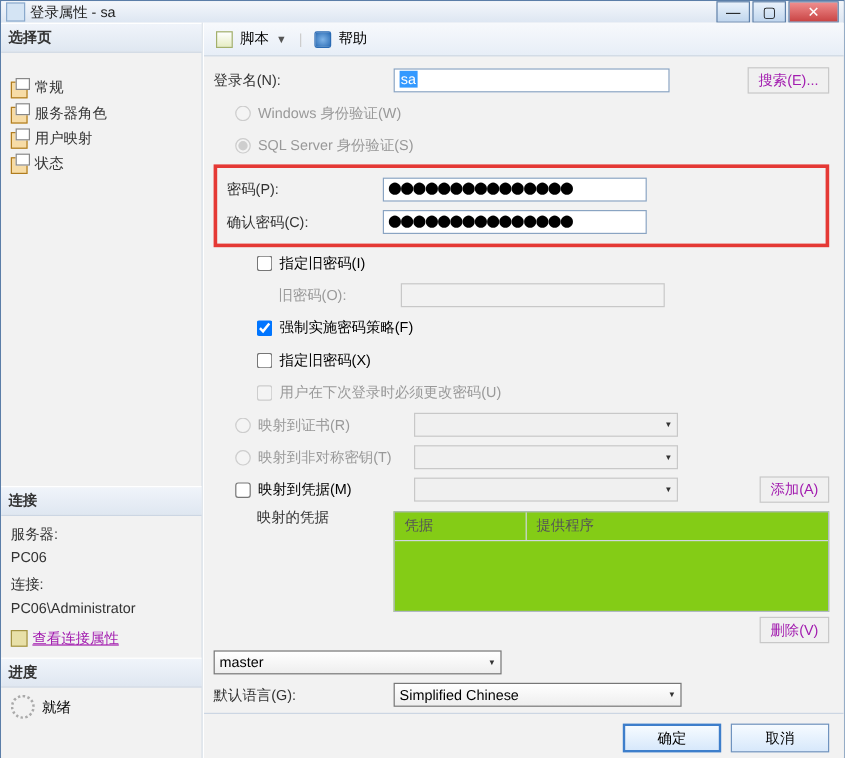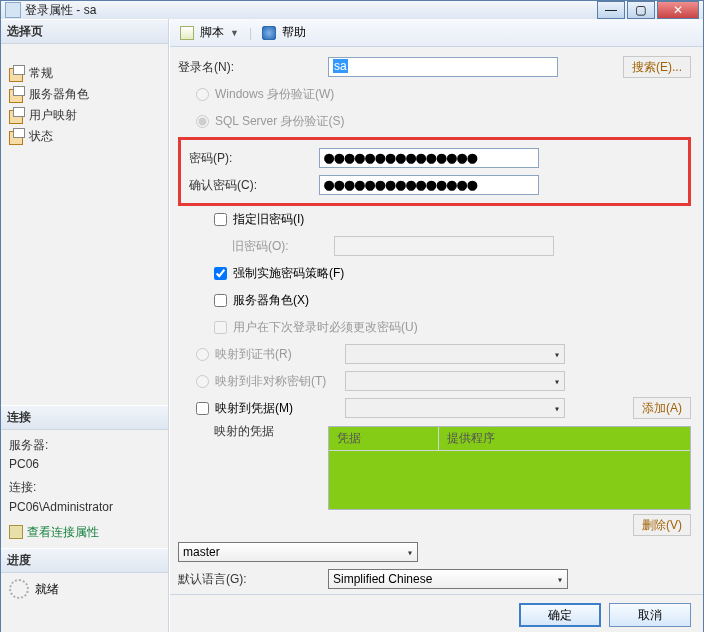--- a/index.html
+++ b/index.html
@@ -17,40 +17,40 @@
 
 .sidebar { width: 168px; border-right: 1px solid #ccd6e3; display: flex; flex-direction: column; background: #f2f2f2; }
 .sec-hdr { background: linear-gradient(#f0f4fa,#dfe7f1); border-top: 1px solid #fff; border-bottom: 1px solid #ccd6e3; padding: 3px 6px; font-weight: bold; color: #333; }
 .tree { padding: 19px 2px; }
 .tree-item { display: flex; align-items: center; gap: 4px; padding: 2px 6px; color: #333; cursor: pointer; }
 .tree-item .ticon { width: 16px; height: 14px; position: relative; }
 .ticon::before { content: ""; position: absolute; left: 0; top: 1px; width: 12px; height: 12px; background: #f7dca6; border: 1px solid #b07c1f; }
 .ticon::after { content: ""; position: absolute; left: 4px; top: -2px; width: 10px; height: 8px; background: #fff; border: 1px solid #888; }
 
 .conn-block { padding: 6px 8px; color: #333; line-height: 1.6; }
-.link { color: #15803d; cursor: pointer; }
+.link { color: #a21caf; text-decoration: underline; cursor: pointer; }
 .status-row { display: flex; align-items: center; gap: 6px; padding: 6px 8px; }
 .spinner { width: 20px; height: 20px; border: 2px dotted #aaa; border-radius: 50%; }
 
 .main { flex: 1; display: flex; flex-direction: column; background: #f2f2f2; border-left: 1px solid #fff; }
 .toolbar { height: 28px; display: flex; align-items: center; gap: 6px; padding: 0 6px; border-bottom: 1px solid #ccd6e3; background: linear-gradient(#f7f9fc,#e7eef7); }
 .tbicon { width: 14px; height: 14px; display: inline-block; }
 .tbicon.script { background: linear-gradient(#fff,#e6edc2); border: 1px solid #a3b06a; }
 .tbicon.help { background: radial-gradient(#7fb4e8,#2a6bb4); border: 1px solid #2a6bb4; border-radius: 2px; }
 .tbitem { display: flex; align-items: center; gap: 6px; padding: 2px 4px; cursor: pointer; }
 .drop { font-size: 9px; color: #555; }
 
 .form { flex: 1; padding: 8px 12px 0 8px; overflow: hidden; }
 .row { display: flex; align-items: center; min-height: 24px; margin-bottom: 3px; }
 .lbl { width: 150px; color: #333; }
 .lbl.disabled, .disabled { color: #999; }
 .txt { height: 20px; border: 1px solid #8aa4c2; background: #fff; padding: 1px 4px; font-family: monospace; }
 .txt.disabled { background: #f2f2f2; border-color: #c8c8c8; }
 .btn { height: 22px; border: 1px solid #8aa4c2; background: linear-gradient(#fdfdfd,#e3e9f2); padding: 0 8px; cursor: pointer; }
-.btn.disabled { color: #a16207; border-color: #c8c8c8; background: #f0f0f0; }
+.btn.disabled { color: #a21caf; border-color: #c8c8c8; background: #f0f0f0; }
 .sel { background: #3399ff; color: #fff; padding: 0 1px; }
 
 .radio, .chk { width: 13px; height: 13px; margin-right: 6px; }
 .indent { padding-left: 18px; }
 .indent2 { padding-left: 36px; }
 
 .redbox { border: 3px solid #e53935; padding: 6px 8px; margin: 4px 0 1px 0; }
 
 .pwddots { letter-spacing: 0px; font-size: 17px; line-height: 14px; }
 
@@ -171,21 +171,21 @@
         <div class="row indent2">
           <span class="lbl disabled" style="width:120px;padding-left:18px">旧密码(O):</span>
           <div class="txt disabled" style="width:220px"></div>
         </div>
         <div class="row indent2">
           <input type="checkbox" class="chk" checked="" style="">
           <span>强制实施密码策略(F)</span>
         </div>
         <div class="row indent2">
           <input type="checkbox" class="chk" style="">
-          <span>服务器角色(X)</span>
+          <span>指定旧密码(X)</span>
         </div>
         <div class="row indent2 disabled">
           <input type="checkbox" class="chk" disabled="" style="">
           <span>用户在下次登录时必须更改密码(U)</span>
         </div>
 
         <div class="row indent disabled">
           <input type="radio" class="radio" disabled="" style="">
           <span style="width:130px">映射到证书(R)</span>
           <div class="combo disabled" style="width:220px;background:#f0f0f0;border-color:#c8c8c8"></div>

